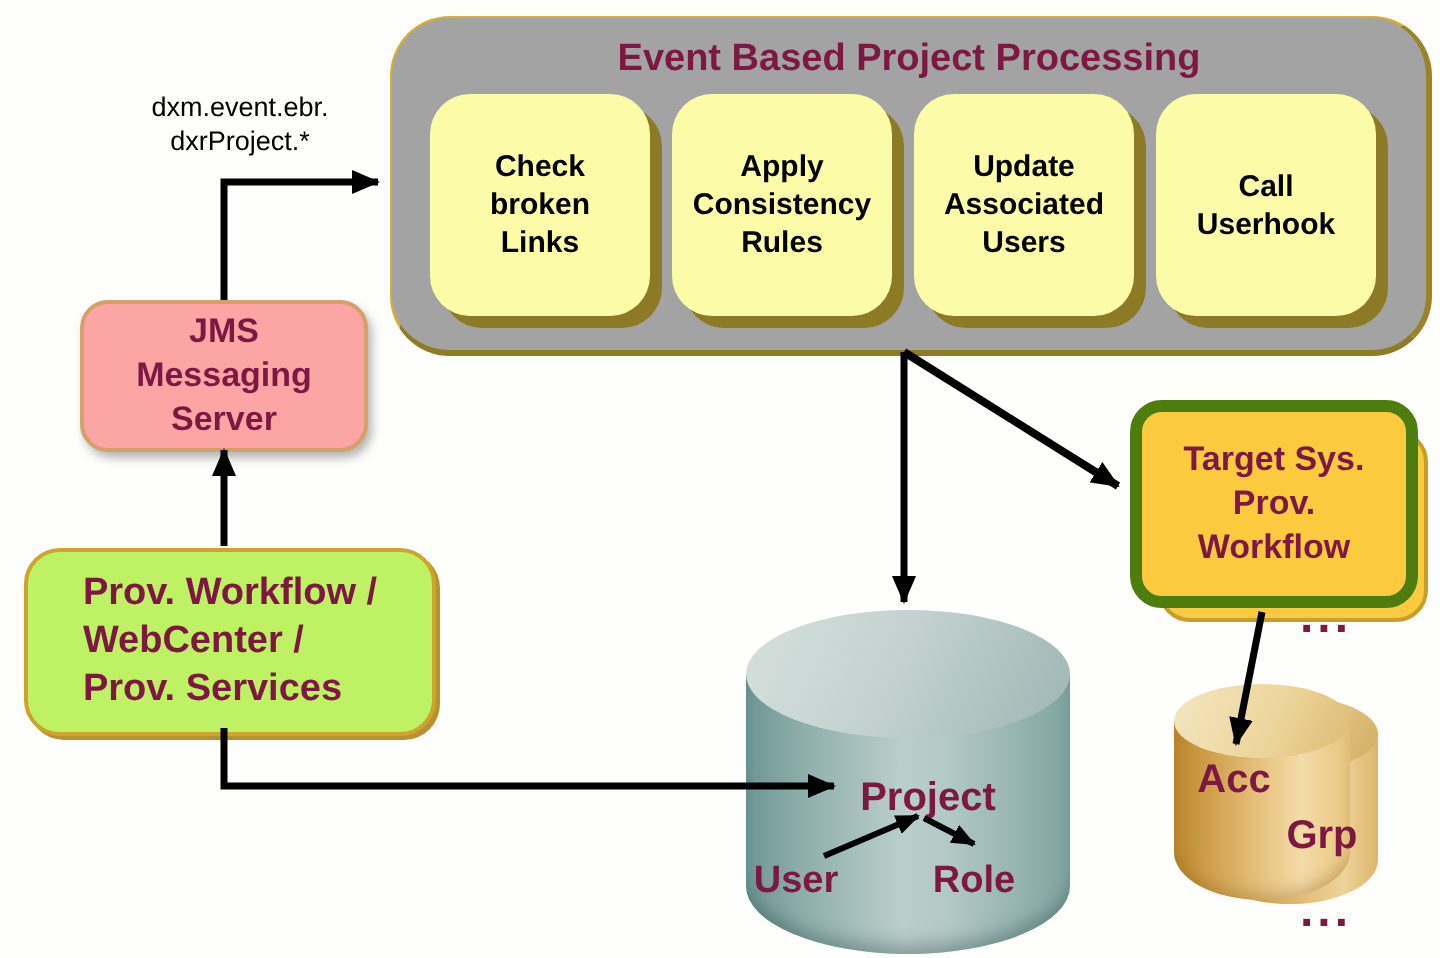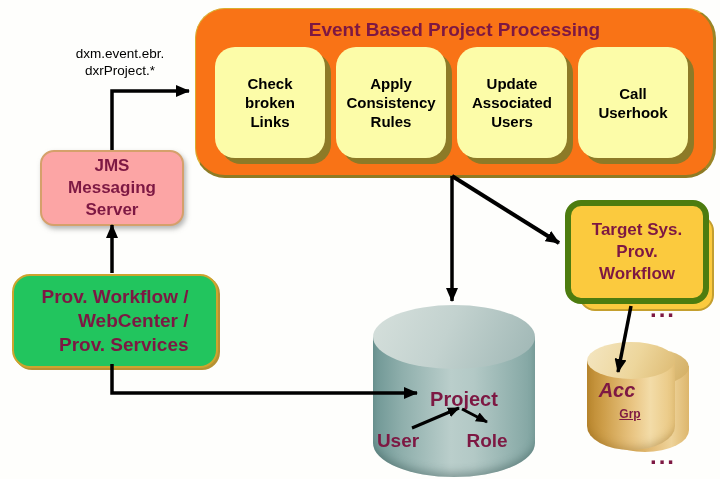--- a/index.html
+++ b/index.html
@@ -6,21 +6,21 @@
   .stage {
     position:relative; width:720px; height:479px; background:#fefefc;
     font-family:"Liberation Sans", sans-serif; overflow:hidden;
   }
   .abs { position:absolute; }
   .txt { white-space:pre-line; }
 
   
   .event-box {
     left:195px; top:8px; width:517px; height:166px;
-    background:#f97316; border:1px solid #D8AE30;
+    background:#a3a3a3; border:1px solid #D8AE30;
     border-right:3px solid #9A8526; border-bottom:3px solid #8E7B24;
     border-radius:30px;
   }
   .event-title {
     left:0; right:0; top:10px; text-align:center;
     font-size:19px; font-weight:bold; color:#7D1843;
   }
   .step {
     position:absolute; top:38px; width:110px; height:111px;
     background:#FCFCA8; border-radius:20px;
@@ -41,24 +41,24 @@
     left:40px; top:150px; width:140px; height:72px;
     background:#fca5a5; border:2px solid #D5A06B; border-radius:14px;
     box-shadow:2px 3px 5px rgba(110,110,110,.5);
     display:flex; align-items:center; justify-content:center;
     text-align:center; font-size:17px; line-height:22px; font-weight:bold; color:#7D1843;
   }
 
   
   .prov-box {
     left:12px; top:274px; width:202px; height:90px;
-    background:#22c55e; border:2px solid #CDA42E; border-radius:18px;
+    background:#bef264; border:2px solid #CDA42E; border-radius:18px;
     box-shadow:2px 2px 0 #B69232;
     display:flex; align-items:center; justify-content:center;
-    text-align:right; font-size:19px; line-height:24px; font-weight:bold; color:#7D1843;
+    text-align:left; font-size:19px; line-height:24px; font-weight:bold; color:#7D1843;
   }
 
   
   .target-back {
     left:579px; top:215px; width:131px; height:92px;
     background:#FBCA3E; border:2px solid #C49F2E; border-radius:16px;
   }
   .target-front {
     left:565px; top:200px; width:132px; height:92px;
     background:#FBCA3E; border:6px solid #4d7c0f; border-radius:16px;
@@ -146,22 +146,22 @@
   <div class="abs projdb-body"></div>
   <div class="abs projdb-top"></div>
   <div class="abs db-label" style="left:409px; top:388px; width:110px; font-size:20px;">Project</div>
   <div class="abs db-label" style="left:360px; top:430px; width:76px; font-size:19px;">User</div>
   <div class="abs db-label" style="left:457px; top:430px; width:60px; font-size:19px;">Role</div>
 
   <div class="abs accdb-back-body"></div>
   <div class="abs accdb-back-top"></div>
   <div class="abs accdb-body"></div>
   <div class="abs accdb-top"></div>
-  <div class="abs db-label" style="left:591px; top:379px; width:52px; font-size:20px;font-style:italic;">Acc</div>
-  <div class="abs db-label" style="left:604px; top:407px; width:52px; font-size:12px;text-decoration:underline;">Grp</div>
+  <div class="abs db-label" style="left:591px; top:379px; width:52px; font-size:20px;">Acc</div>
+  <div class="abs db-label" style="left:635px; top:407px; width:52px; font-size:20px;">Grp</div>
   <div class="abs more-dots" style="left:650px; top:442px;">...</div>
 
   <svg class="abs arrows" viewBox="0 0 720 479" xmlns="http://www.w3.org/2000/svg">
     <defs>
       <marker id="ah" markerUnits="userSpaceOnUse" markerWidth="15" markerHeight="12" refX="13" refY="6" orient="auto">
         <path d="M0,0 L14,6 L0,12 Z" fill="#000"></path>
       </marker>
       <marker id="ah-s" markerUnits="userSpaceOnUse" markerWidth="13" markerHeight="10" refX="11" refY="5" orient="auto">
         <path d="M0,0 L12,5 L0,10 Z" fill="#000"></path>
       </marker>

